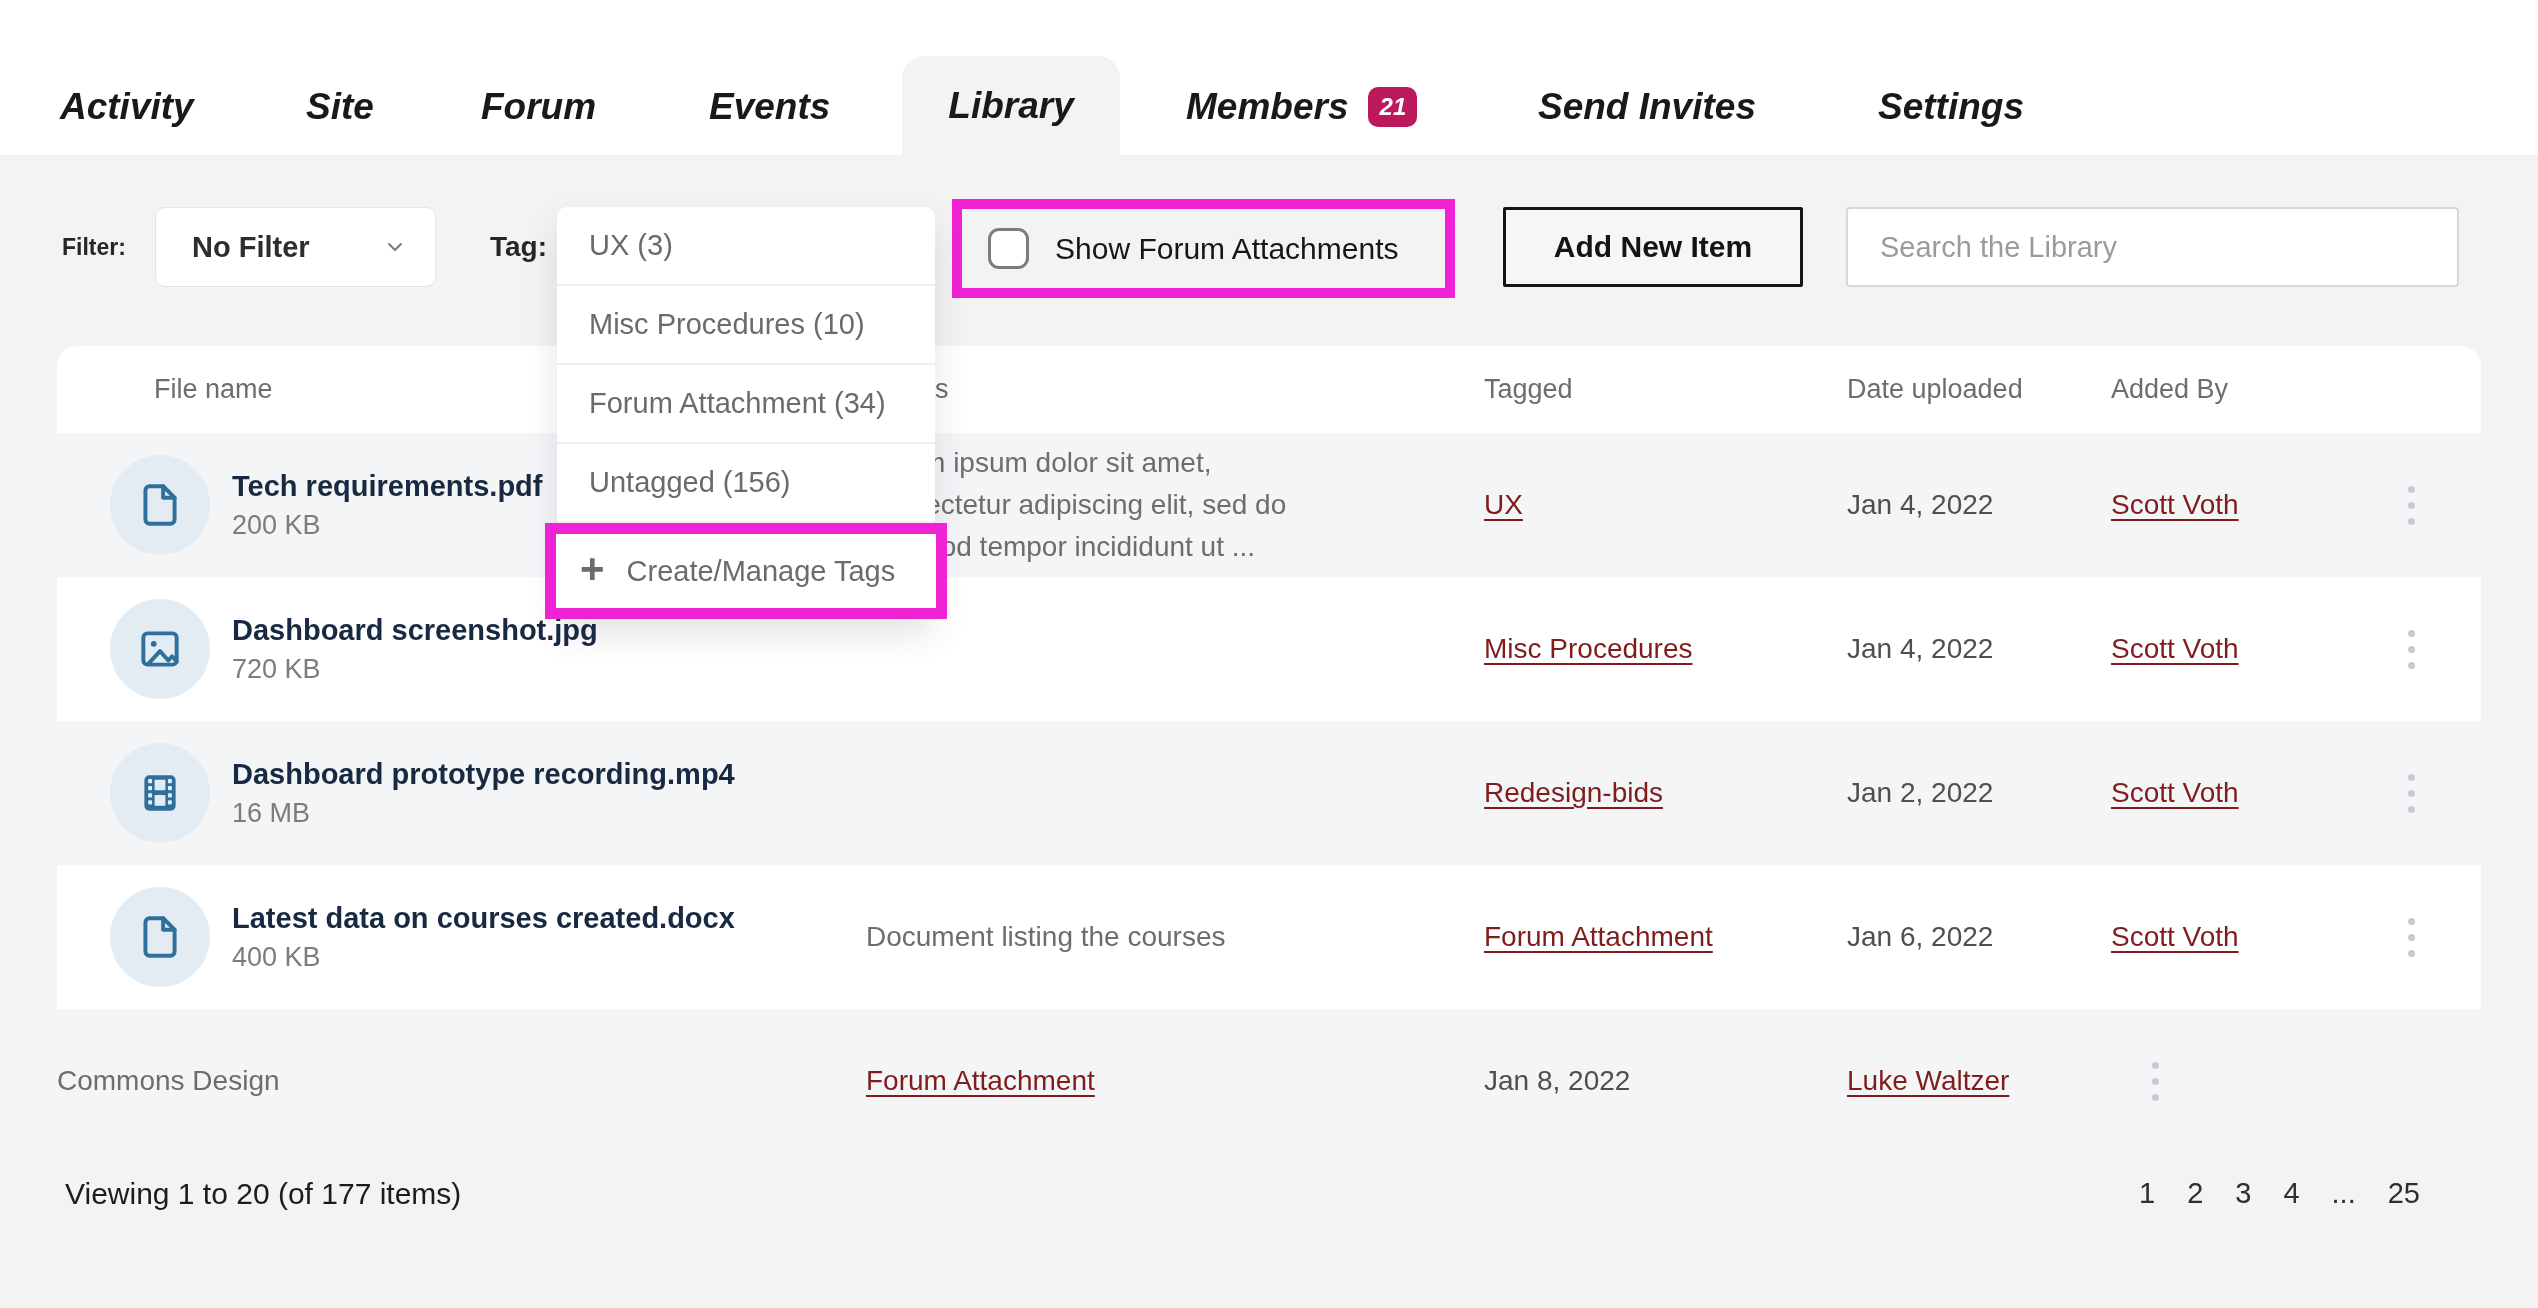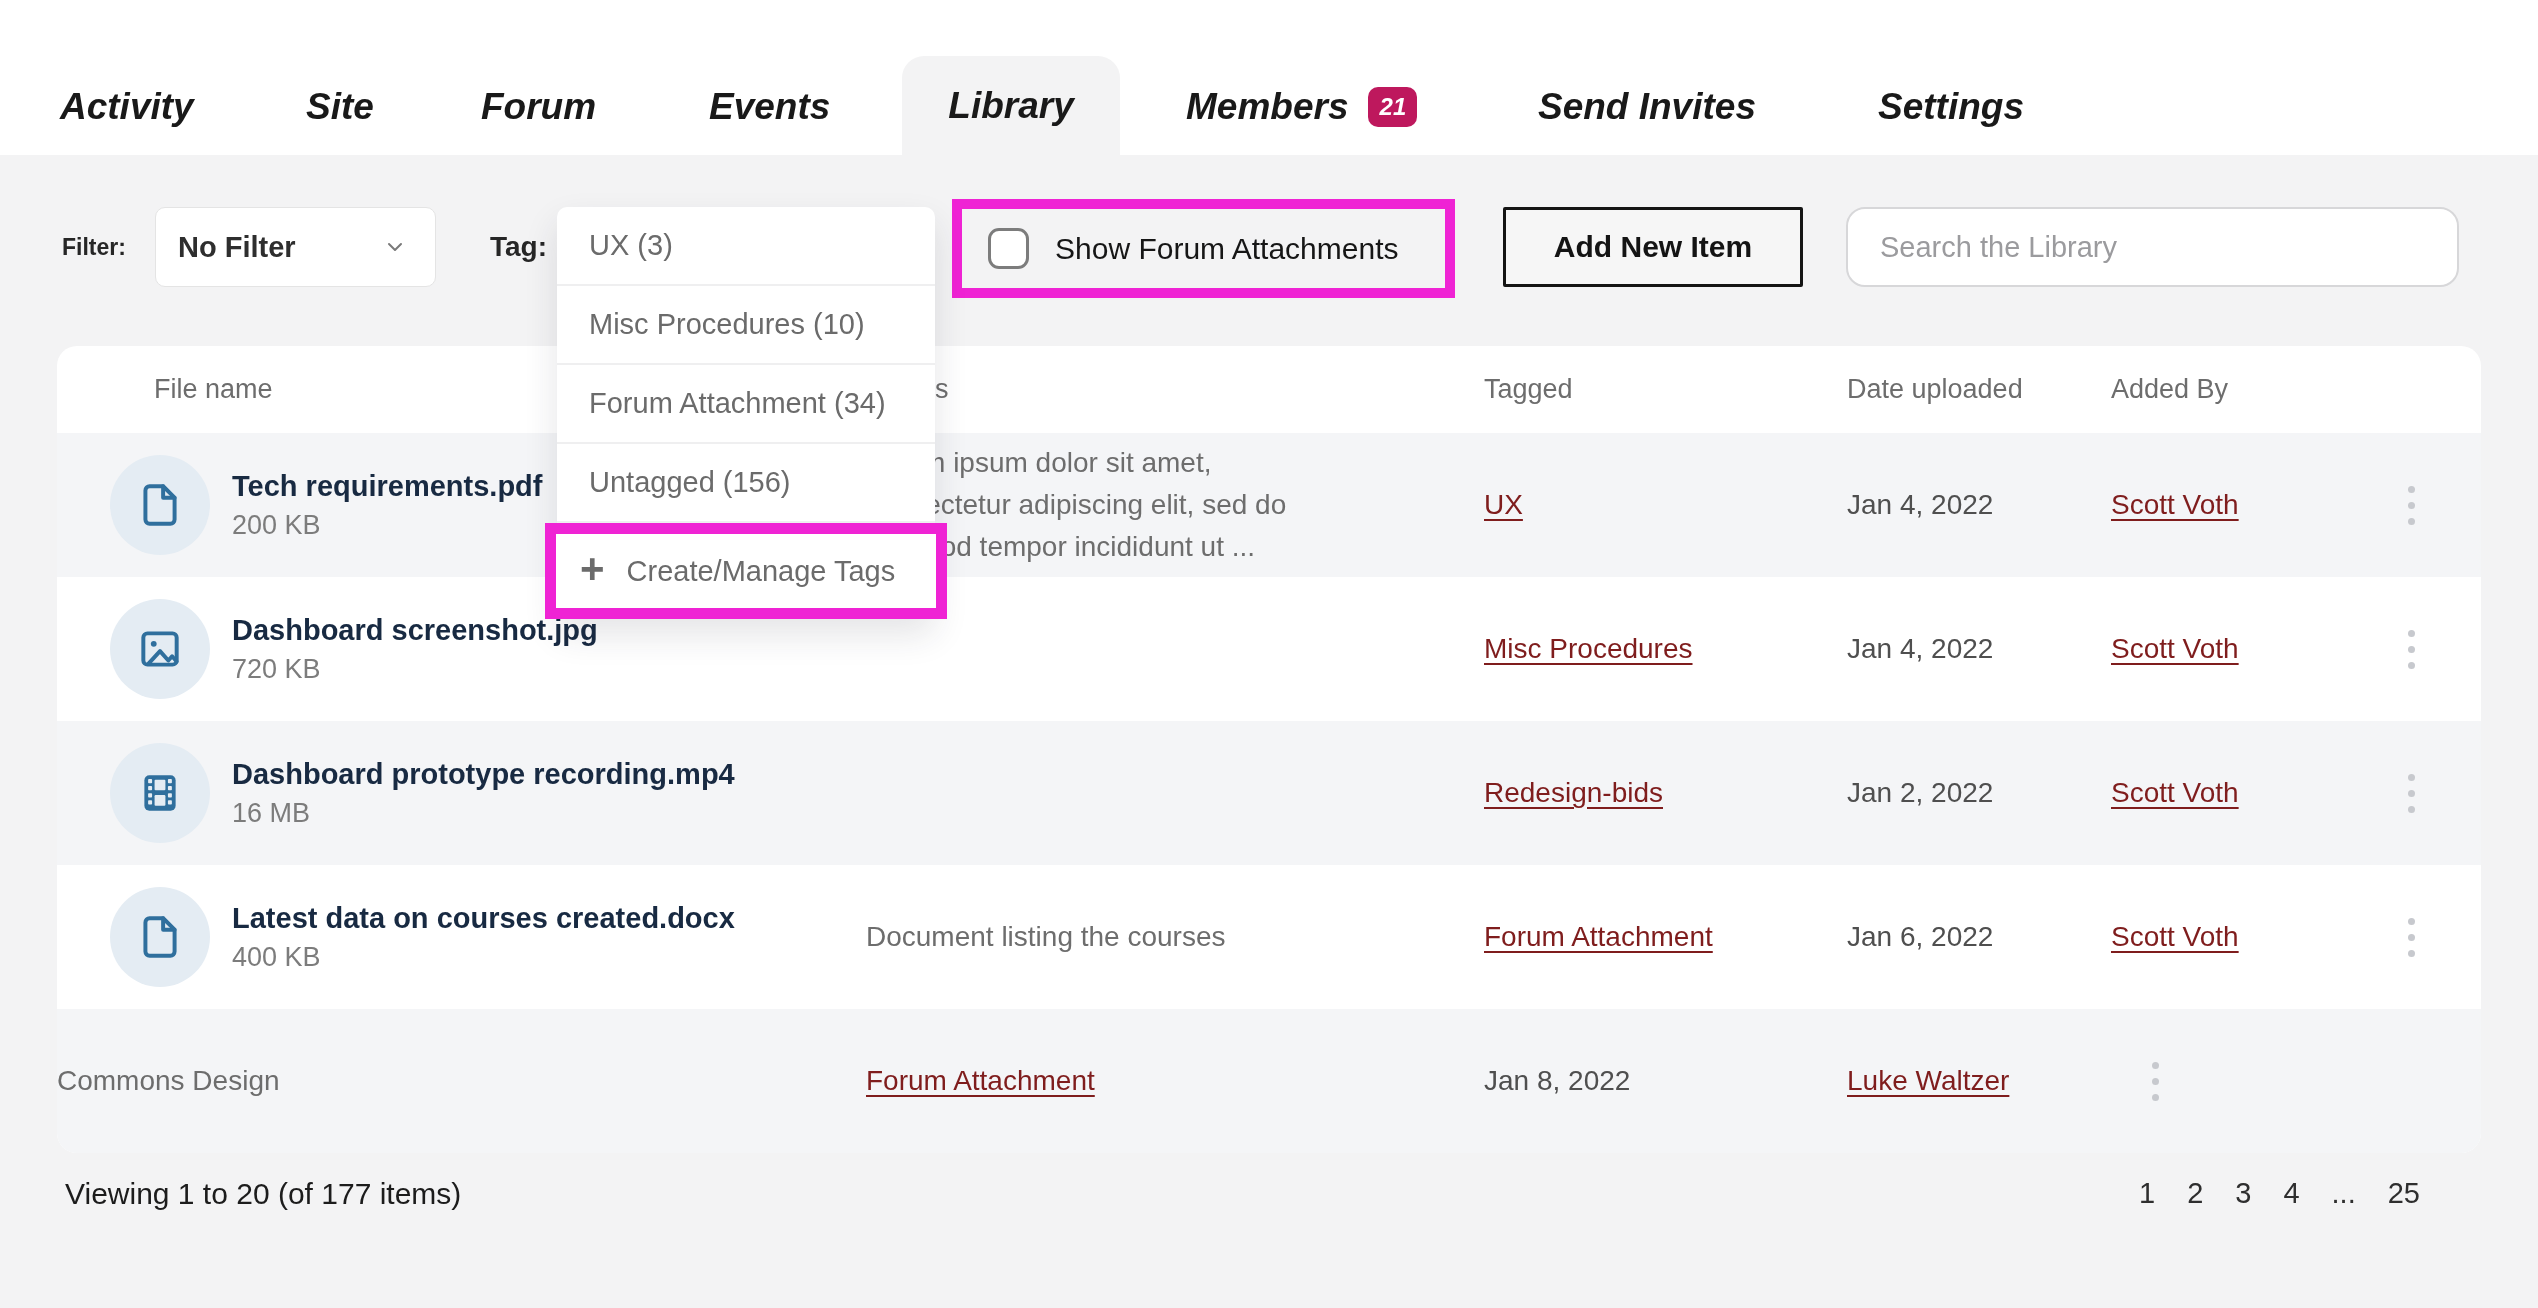--- a/index.html
+++ b/index.html
@@ -19,21 +19,21 @@
   
   .content { position:absolute; left:0; top:155px; width:2538px; height:1153px; background:#f3f3f4; }
 
   .filter-label { position:absolute; left:62px; top:52px; height:80px; display:flex; align-items:center;
                   font-size:23px; font-weight:700; color:#262626; }
   .tag-label { position:absolute; left:490px; top:52px; height:80px; display:flex; align-items:center;
                font-size:28px; font-weight:700; color:#262626; }
 
   .select-nofilter { position:absolute; left:155px; top:52px; width:281px; height:80px; background:#fff;
                      border:1px solid #e4e4e4; border-radius:10px; display:flex; align-items:center;
-                     justify-content:space-between; padding:0 28px 0 22px; font-size:29px; font-weight:600; color:#2e2e2e; }
+                     justify-content:space-between; padding:0 28px 0 36px; font-size:29px; font-weight:600; color:#2e2e2e; }
   .chev { color:#7a7a7a; flex:none; }
 
   
   .dropdown { position:absolute; left:557px; top:52px; width:378px; background:#fff; z-index:6;
               border-radius:10px; box-shadow:0 16px 34px rgba(40,40,60,0.12); }
   .dropdown-head { height:80px; display:flex; align-items:center; justify-content:space-between;
                    padding:0 28px 0 20px; font-size:30px; font-weight:600; color:#2a2a24;
                    border-bottom:2px solid #e9e9ea; }
   .dropdown-item { height:79px; display:flex; align-items:center; padding:0 32px;
                    font-size:29px; color:#6b6b6b; border-bottom:2px solid #efeff0; cursor:default; }
@@ -46,21 +46,21 @@
   .hl-checkbox { position:absolute; left:952px; top:44px; width:503px; height:99px;
                  border:10px solid #ef23d4; display:flex; align-items:center; gap:26px; padding-left:26px; }
   .checkbox { width:41px; height:41px; background:#fff; border:3px solid #7c7c7c; border-radius:11px; flex:none; }
   .hl-checkbox-label { font-size:30px; font-weight:500; color:#161616; white-space:nowrap; }
 
   .add-btn { position:absolute; left:1503px; top:52px; width:300px; height:80px; background:#f6f6f6;
              border:3px solid #141414; border-radius:2px; display:flex; align-items:center; justify-content:center;
              font-size:30px; font-weight:600; color:#141414; cursor:default; }
 
   .search { position:absolute; left:1846px; top:52px; width:613px; height:80px; background:#fff;
-            border:2px solid #d7d7d9; border-radius:19px; padding:0 32px; font-size:29px; color:#333;
+            border:2px solid #d7d7d9; border-radius:4px; padding:0 32px; font-size:29px; color:#333;
             font-family:"Liberation Sans", sans-serif; outline:none; }
   .search::placeholder { color:#9b9b9e; }
 
   
   .table-card { position:absolute; left:57px; top:191px; width:2424px; height:807px; background:#fff;
                 border-radius:20px; overflow:hidden; z-index:1; }
   .grid-row { display:grid; grid-template-columns:809px 618px 363px 264px 256px 114px; align-items:center; }
   .thead { height:87px; color:#6d6d6d; font-size:27px; }
   .thead .h-name { padding-left:97px; }
   .trow { height:144px; }

